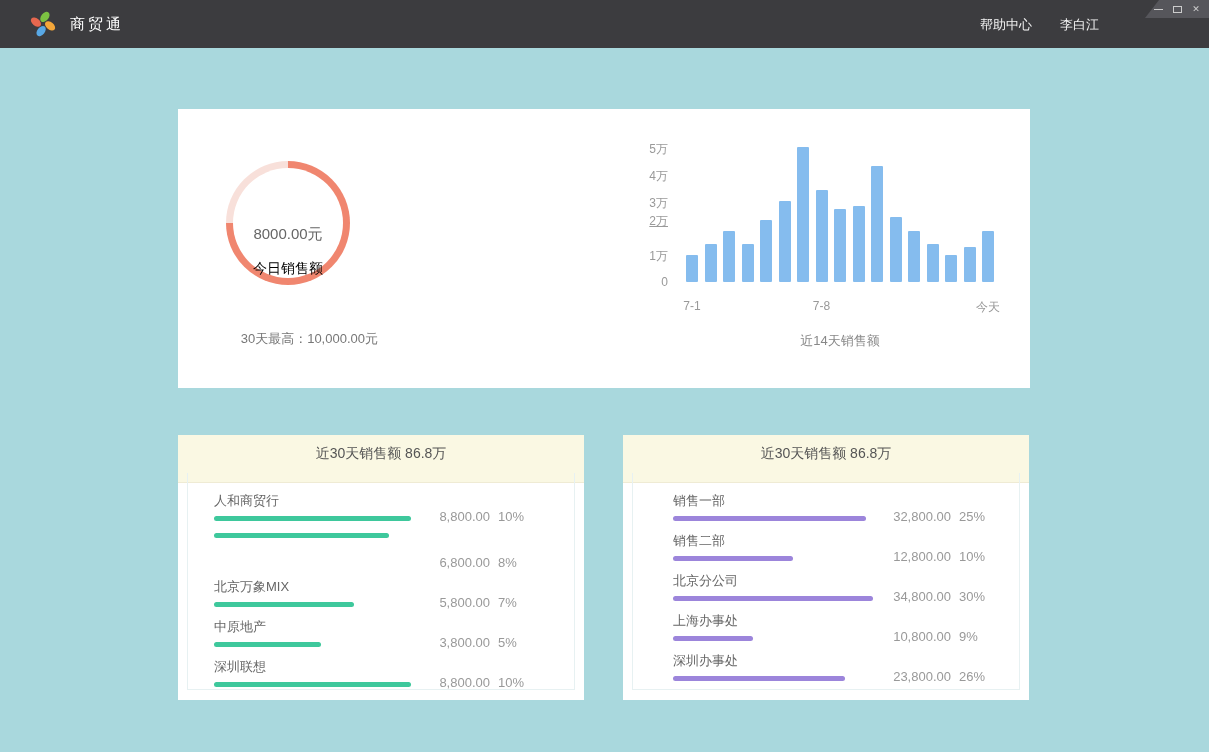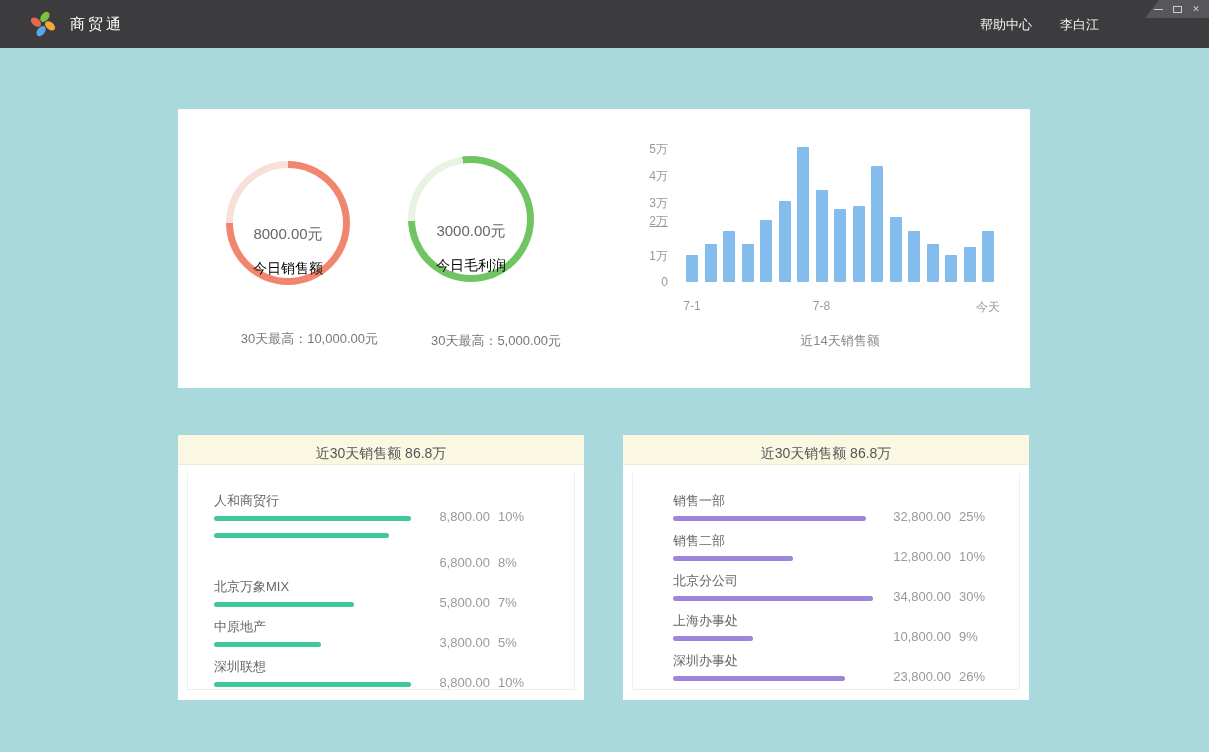--- a/index.html
+++ b/index.html
@@ -45,21 +45,21 @@
   .plot { position:absolute; left:46px; top:11px; width:308px; height:135px;
           display:flex; align-items:flex-end; justify-content:space-between; }
   .bar { width:12px; border-radius:1px; }
   .xtick { position:absolute; top:163px; transform:translateX(-50%); font-size:12px; color:#999999; white-space:nowrap; }
   .chart-caption { position:absolute; left:46px; top:196px; width:308px; text-align:center; font-size:13px; color:#888888; }
 
   
   .rank-card { top:435px; width:406px; height:265px; }
   #card-rank-customers { left:178px; }
   #card-rank-depts     { left:623px; }
-  .rank-header { height:30px; line-height:37px; background:#FAF8E3; border-bottom:1px solid #EFEBD4;
+  .rank-header { height:48px; line-height:37px; background:#FAF8E3; border-bottom:1px solid #EFEBD4;
                  text-align:center; font-size:14px; color:#555555; }
   .rank-panel { position:absolute; left:9px; right:9px; top:38px; bottom:10px;
                 border:1px solid #E7F1F2; border-top:none; }
   .rank-rows { padding:14px 26px 0 26px; }
   #card-rank-depts .rank-rows { padding-left:40px; }
   .rank-row { position:relative; height:40px; }
   .row-label { font-size:13px; color:#666666; padding-top:5px; }
   .row-bar { height:5px; border-radius:3px; margin-top:6px; }
   .row-val { position:absolute; bottom:3px; display:flex; gap:8px; font-size:13px; color:#999999; }
   #card-rank-customers .row-val { right:16px; }
@@ -105,31 +105,20 @@
       <div class="ring" style="background: conic-gradient(rgb(240, 134, 111) 0deg, rgb(240, 134, 111) 270deg, rgb(248, 224, 218) 270deg, rgb(248, 224, 218) 360deg);">
         <div class="hole">
           <div class="donut-value">8000.00元</div>
           <div class="donut-label">今日销售额</div>
         </div>
       </div>
     </div>
     <div class="donut-caption">30天最高：10,000.00元</div>
   </div>
 
-  <div class="donut-wrap" id="donut-wrap-profit">
-    <div class="donut" id="donut-profit">
-      <div class="ring" style="background: conic-gradient(rgb(112, 196, 97) 0deg, rgb(112, 196, 97) 268deg, rgb(233, 243, 228) 268deg, rgb(233, 243, 228) 352deg, rgb(112, 196, 97) 352deg, rgb(112, 196, 97) 360deg);">
-        <div class="hole">
-          <div class="donut-value">3000.00元</div>
-          <div class="donut-label">今日毛利润</div>
-        </div>
-      </div>
-    </div>
-    <div class="donut-caption">30天最高：5,000.00元</div>
-  </div>
 
   <div class="chartwrap">
     <div id="ylabels">
         <div class="ylabel" style="top: 5px;">5万</div>
         <div class="ylabel" style="top: 31.8px;">4万</div>
         <div class="ylabel" style="top: 58.6px;">3万</div>
         <div class="ylabel" style="top: 77px; text-decoration: underline;">2万</div>
         <div class="ylabel" style="top: 112.2px;">1万</div>
         <div class="ylabel" style="top: 139px;">0</div>
       </div>

